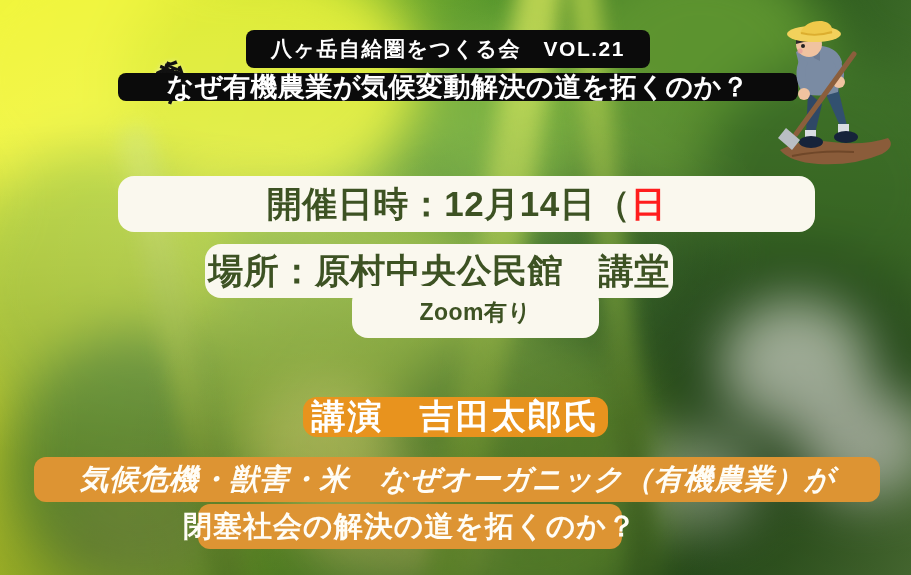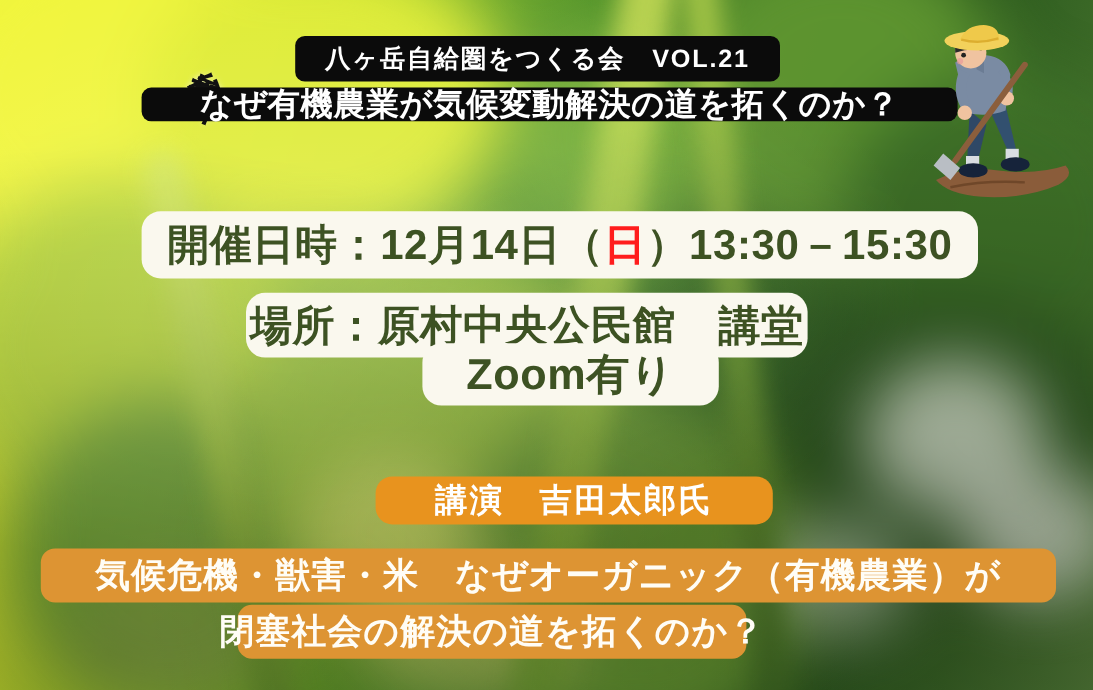--- a/index.html
+++ b/index.html
@@ -76,31 +76,31 @@
   #line-date{
     left:118px;top:176px;width:697px;height:56px;
     justify-content:center;font-size:35px;letter-spacing:.5px;align-items:center;
   }
   #line-place{
     left:205px;top:244px;width:468px;height:54px;
     justify-content:center;font-size:35px;letter-spacing:.5px;
   }
   #line-zoom{
     left:352px;top:286px;width:247px;height:52px;
-    justify-content:center;font-size:36px;letter-spacing:.5px;
+    justify-content:center;font-size:23px;letter-spacing:.5px;
   }
   .redchar{color:#ff1d1d;}
 
   #speaker{
-    left:303px;top:397px;width:331px;height:40px;
-    justify-content:center;font-size:27px;letter-spacing:2px;margin-left:10px;
+    left:303px;top:397px;width:305px;height:40px;
+    justify-content:center;font-size:34px;letter-spacing:2px;
   }
   #sub1{
     left:34px;top:457px;width:846px;height:45px;
-    justify-content:center;font-size:29px;letter-spacing:1px;
+    justify-content:center;font-size:29px;letter-spacing:1px;font-style:italic;
   }
   #sub2{
     left:198px;top:504px;width:424px;height:45px;
     justify-content:center;font-size:29px;letter-spacing:1px;
   }
 
   
   #farmer{position:absolute;left:762px;top:18px;width:150px;height:160px;}
 </style>
 </head>
@@ -136,21 +136,20 @@
   <div class="bg-layer bg-vign"></div>
 
   <div id="free-badge">参加無料</div>
 
   <div id="head-series" class="blk blk-black">八ヶ岳自給圏をつくる会　VOL.21</div>
   <div id="head-title" class="blk blk-black">なぜ有機農業が気候変動解決の道を拓くのか？</div>
 
   <div id="line-date" class="blk blk-cream">
     <span>開催日時：12月14日（</span>
       <span class="redchar">日</span>
-      <span>）13:30－15:30</span>
   </div>
   <div id="line-place" class="blk blk-cream">場所：原村中央公民館　講堂</div>
   <div id="line-zoom" class="blk blk-cream">Zoom有り</div>
 
   <div id="speaker" class="blk blk-orange">講演　吉田太郎氏</div>
 
   <div id="sub1" class="blk blk-orange2">気候危機・獣害・米　なぜオーガニック（有機農業）が</div>
   <div id="sub2" class="blk blk-orange2">閉塞社会の解決の道を拓くのか？</div>
 
   <svg id="farmer" viewBox="0 0 150 160">

